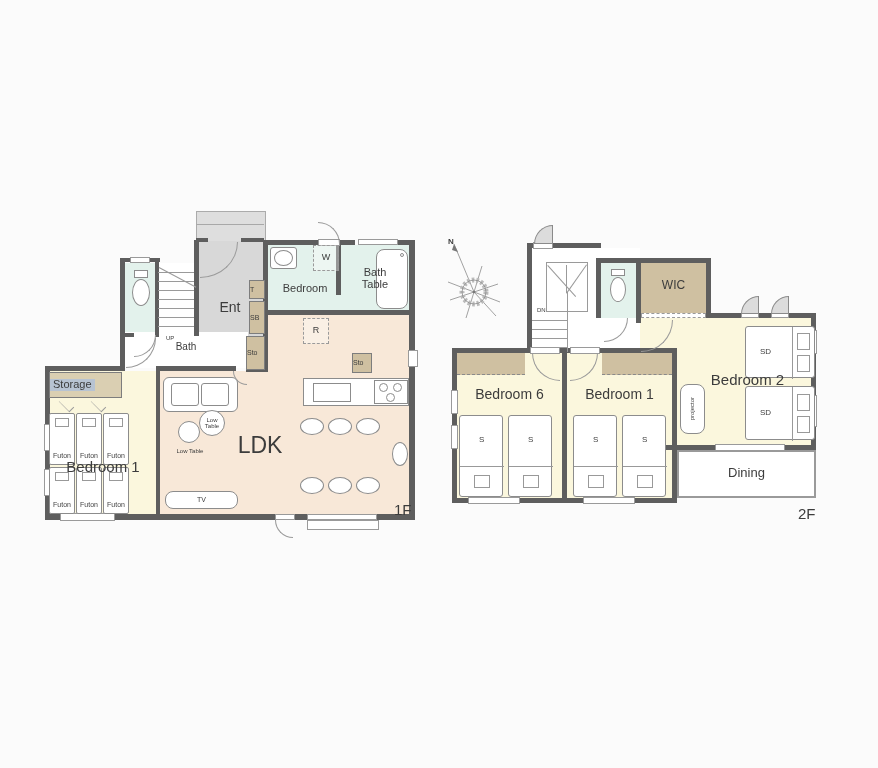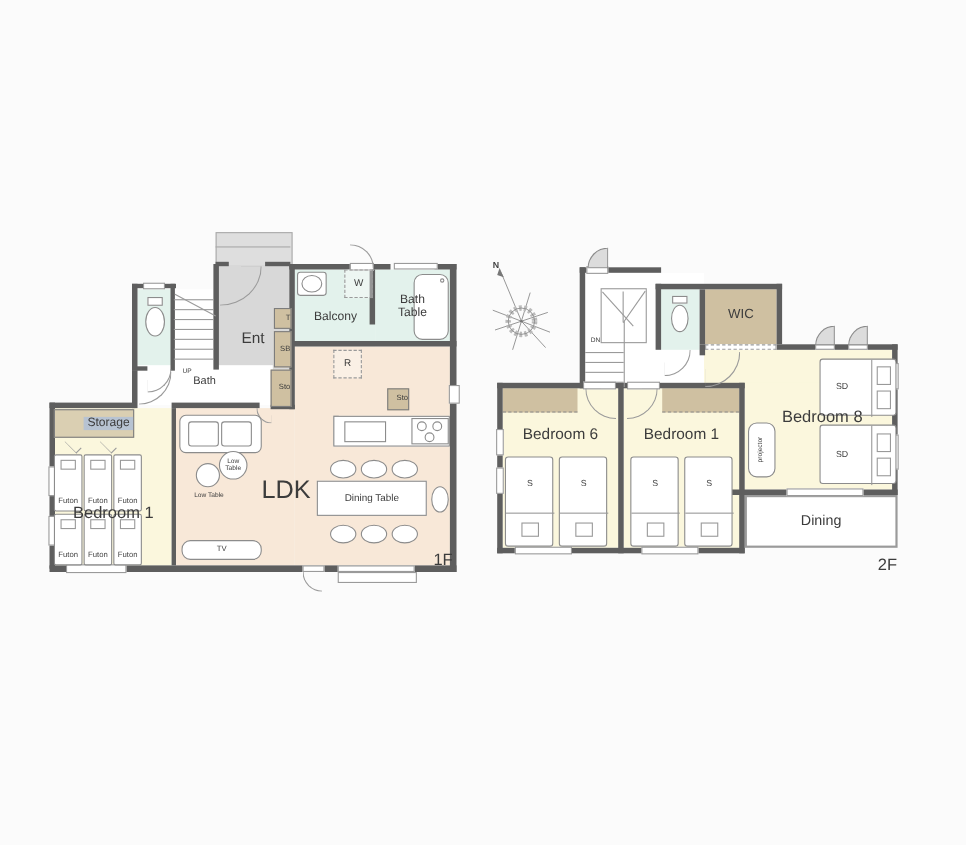--- a/index.html
+++ b/index.html
@@ -6,21 +6,21 @@
   body{width:878px;height:768px;position:relative;background:#fbfbfb;
        font-family:"Liberation Sans",sans-serif;color:#3c3c3c;overflow:hidden;}
   .abs{position:absolute;}
   .room{position:absolute;}
   .wall{position:absolute;background:#5e5e5e;}
   .thinline{position:absolute;background:#a8a8a8;}
   .lbl{position:absolute;color:#3c3c3c;white-space:nowrap;line-height:1.05;}
   .ctr{text-align:center;white-space:normal;}
   .furn{position:absolute;background:#fff;border:1px solid #8c8c8c;box-sizing:border-box;}
   .tanbox{position:absolute;background:#cfc0a1;border:1px solid #7d7d7d;box-sizing:border-box;
-          display:flex;align-items:center;justify-content:flex-end;padding-left:12px;}
+          display:flex;align-items:center;justify-content:flex-start;}
   .dashbox{position:absolute;border:1px dashed #9a9a9a;box-sizing:border-box;
            display:flex;align-items:center;justify-content:center;background:rgba(255,255,255,.35);}
   .win{position:absolute;background:#fff;border:1px solid #9a9a9a;box-sizing:border-box;}
   .arc{position:absolute;box-sizing:border-box;border:0 solid #9a9a9a;background:transparent;}
   .arc-br{border-right-width:1px;border-bottom-width:1px;border-radius:0 0 100% 0;}
   .arc-bl{border-left-width:1px;border-bottom-width:1px;border-radius:0 0 0 100%;}
   .arc-tr{border-top-width:1px;border-right-width:1px;border-radius:0 100% 0 0;}
   .flap{position:absolute;background:#dcdcdc;border:1px solid #8a8a8a;box-sizing:border-box;}
   .pillow{background:#fff;border:1px solid #999;box-sizing:border-box;}
   .tread{position:absolute;background:#9a9a9a;}
@@ -140,23 +140,20 @@
   </div>
   <div class="lbl ctr" style="left:125px;top:237px;width:40px;font-size:6px;">Low Table</div>
 
   <div class="furn" style="left:258px;top:167px;width:106px;height:28px;"></div>
   <div class="furn" style="left:268px;top:172px;width:38px;height:19px;"></div>
   <div class="furn" style="left:329px;top:169px;width:34px;height:24px;"></div>
   <div class="ellipse" style="left:334px;top:172px;width:9px;height:9px;"></div>
   <div class="ellipse" style="left:348px;top:172px;width:9px;height:9px;"></div>
   <div class="ellipse" style="left:341px;top:182px;width:9px;height:9px;"></div>
 
-  <div class="furn" style="left:243px;top:226px;width:100px;height:32px;display:flex;align-items:center;justify-content:center;">
-    <span class="lbl" style="position:static;font-size:9px;">Dining Table</span>
-  </div>
   <div class="ellipse" style="left:255px;top:207px;width:24px;height:17px;"></div>
   <div class="ellipse" style="left:283px;top:207px;width:24px;height:17px;"></div>
   <div class="ellipse" style="left:311px;top:207px;width:24px;height:17px;"></div>
   <div class="ellipse" style="left:255px;top:266px;width:24px;height:17px;"></div>
   <div class="ellipse" style="left:283px;top:266px;width:24px;height:17px;"></div>
   <div class="ellipse" style="left:311px;top:266px;width:24px;height:17px;"></div>
   <div class="ellipse" style="left:347px;top:231px;width:16px;height:24px;"></div>
 
   <div class="furn" style="left:120px;top:280px;width:73px;height:18px;border-radius:8px;display:flex;align-items:center;justify-content:center;">
     <span class="lbl" style="position:static;font-size:7px;">TV</span>
@@ -182,21 +179,21 @@
     <div class="pillow" style="width:14px;height:9px;margin-top:4px;"></div>
     <div class="futon-label">Futon</div>
   </div>
   <div class="futon" style="left:58px;top:256px;width:26px;height:47px;">
     <div class="pillow" style="width:14px;height:9px;margin-top:4px;"></div>
     <div class="futon-label">Futon</div>
   </div>
 
   <div class="lbl ctr" style="left:166px;top:89px;width:38px;font-size:14px;">Ent</div>
   <div class="lbl ctr" style="left:116px;top:131px;width:50px;font-size:10px;">Bath</div>
-  <div class="lbl ctr" style="left:226px;top:72px;width:68px;font-size:11px;">Balcony</div>
+  <div class="lbl ctr" style="left:226px;top:72px;width:68px;font-size:11px;">Bedroom</div>
   <div class="lbl ctr" style="left:307px;top:56px;width:46px;font-size:11px;">Bath Table</div>
   <div class="lbl ctr" style="left:175px;top:222px;width:80px;font-size:23px;">LDK</div>
   <div class="lbl ctr" style="left:5px;top:248px;width:106px;font-size:15px;">Bedroom 1</div>
 </div>
 
 <div class="lbl" style="left:394px;top:502px;font-size:15px;">1F</div>
 
 <div class="abs" style="left:450px;top:235px;width:372px;height:290px;">
 
   <div class="room" style="left:82px;top:13px;width:108px;height:104px;background:#fff;"></div>
@@ -295,21 +292,21 @@
     <div class="abs" style="left:0;top:50px;width:44px;height:1px;background:#999;"></div>
     <div class="pillow" style="position:absolute;left:14px;top:59px;width:16px;height:13px;"></div>
   </div>
   <div class="bed" style="left:172px;top:180px;width:44px;height:82px;">
     <span class="lbl" style="left:19px;top:20px;font-size:8px;">S</span>
     <div class="abs" style="left:0;top:50px;width:44px;height:1px;background:#999;"></div>
     <div class="pillow" style="position:absolute;left:14px;top:59px;width:16px;height:13px;"></div>
   </div>
 
   <div class="lbl ctr" style="left:191px;top:44px;width:65px;font-size:12px;">WIC</div>
-  <div class="lbl ctr" style="left:240px;top:137px;width:115px;font-size:15px;">Bedroom 8</div>
+  <div class="lbl ctr" style="left:240px;top:137px;width:115px;font-size:15px;">Bedroom 2</div>
   <div class="lbl ctr" style="left:7px;top:152px;width:105px;font-size:14px;">Bedroom 6</div>
   <div class="lbl ctr" style="left:117px;top:152px;width:105px;font-size:14px;">Bedroom 1</div>
   <div class="lbl ctr" style="left:227px;top:231px;width:139px;font-size:13px;">Dining</div>
 </div>
 
 <div class="lbl" style="left:798px;top:506px;font-size:15px;">2F</div>
 
 <div class="abs" style="left:444px;top:236px;width:64px;height:88px;">
   <svg width="64" height="88" viewBox="0 0 64 88">
     <g stroke="#8a8a8a" stroke-width="0.8">

